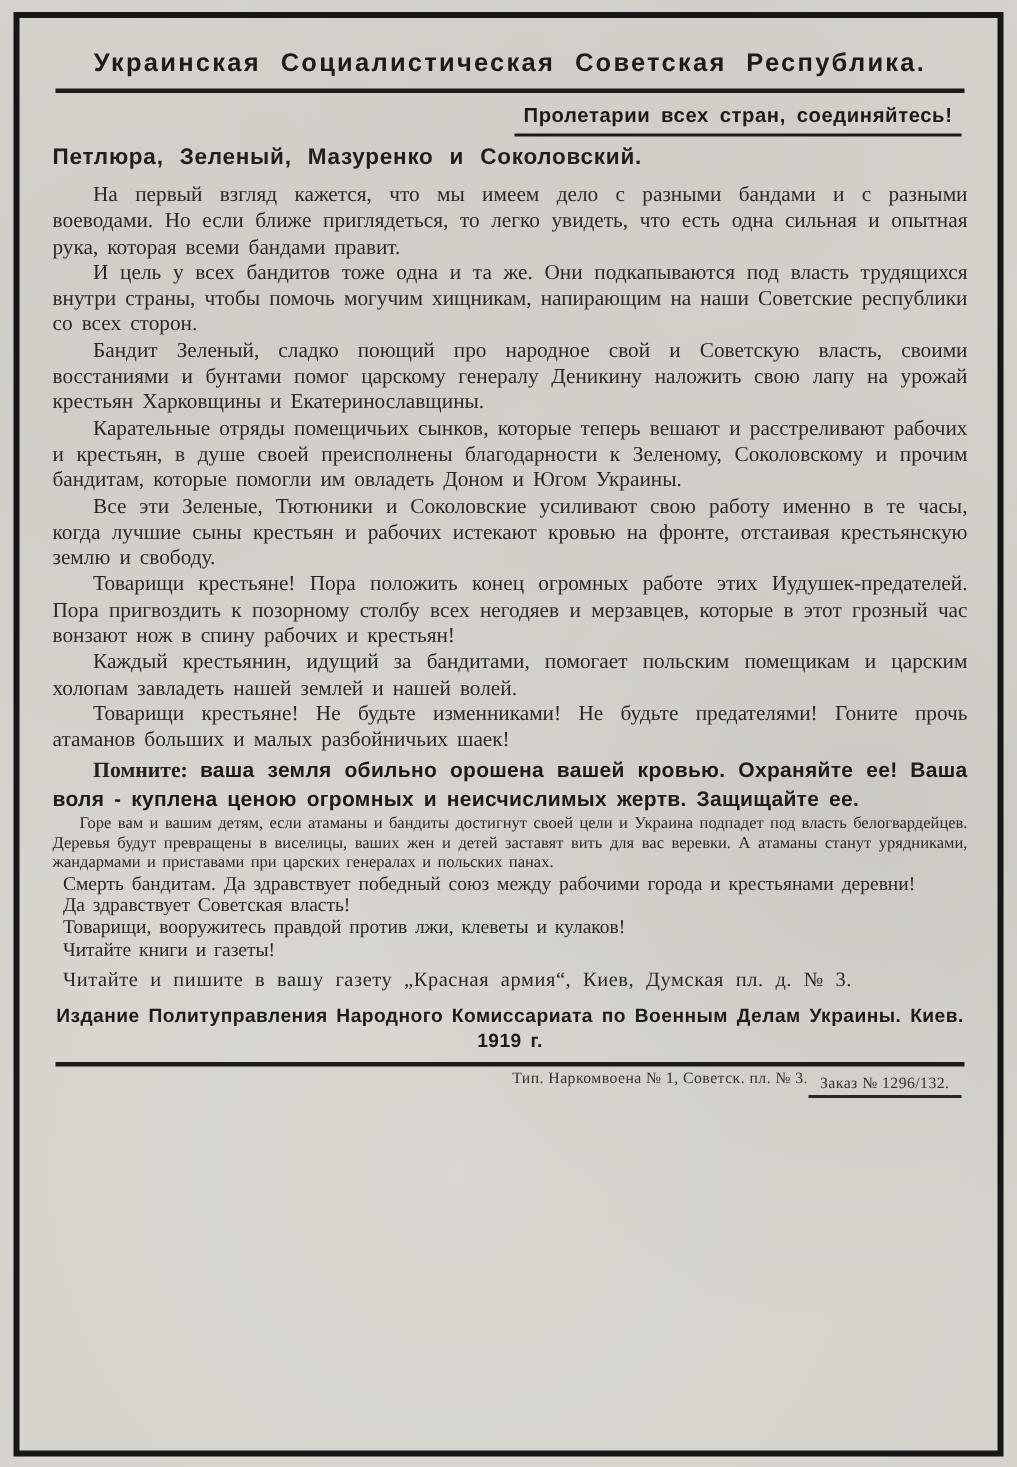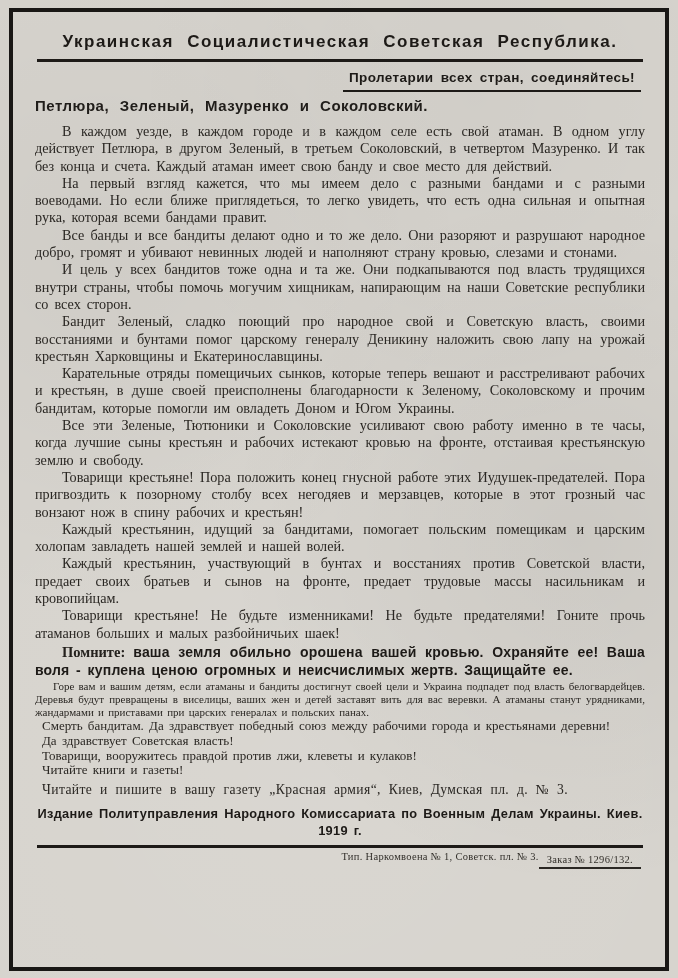--- a/index.html
+++ b/index.html
@@ -117,30 +117,27 @@
       <div class="rule-top"></div>
 
       <div class="motto-row">
         <span class="motto">Пролетарии всех стран, соединяйтесь!</span>
       </div>
 
 
       <h2 class="subtitle">Петлюра, Зеленый, Мазуренко и Соколовский.</h2>
 
       <div class="body-text">
-        <p>В каждом уезде, в каждом городе и в каждом селе есть свой атаман. В одном углу действует Петлюра, в другом Зеленый, в третьем Соколовский, в четвертом Мазуренко. И так без конца и счета. Каждый атаман имеет свою банду и свое место для действий.</p>
         <p>На первый взгляд кажется, что мы имеем дело с разными бандами и с разными воеводами. Но если ближе приглядеться, то легко увидеть, что есть одна сильная и опытная рука, которая всеми бандами правит.</p>
-        <p>Все банды и все бандиты делают одно и то же дело. Они разоряют и разрушают народное добро, громят и убивают невинных людей и наполняют страну кровью, слезами и стонами.</p>
         <p>И цель у всех бандитов тоже одна и та же. Они подкапываются под власть трудящихся внутри страны, чтобы помочь могучим хищникам, напирающим на наши Советские республики со всех сторон.</p>
         <p>Бандит Зеленый, сладко поющий про народное свой и Советскую власть, своими восстаниями и бунтами помог царскому генералу Деникину наложить свою лапу на урожай крестьян Харковщины и Екатеринославщины.</p>
         <p>Карательные отряды помещичьих сынков, которые теперь вешают и расстреливают рабочих и крестьян, в душе своей преисполнены благодарности к Зеленому, Соколовскому и прочим бандитам, которые помогли им овладеть Доном и Югом Украины.</p>
         <p>Все эти Зеленые, Тютюники и Соколовские усиливают свою работу именно в те часы, когда лучшие сыны крестьян и рабочих истекают кровью на фронте, отстаивая крестьянскую землю и свободу.</p>
-        <p>Товарищи крестьяне! Пора положить конец гнусной работе этих Иудушек-предателей. Пора пригвоздить к позорному столбу всех негодяев и мерзавцев, которые в этот грозный час вонзают нож в спину рабочих и крестьян!</p>
+        <p>Товарищи крестьяне! Пора положить конец огромных работе этих Иудушек-предателей. Пора пригвоздить к позорному столбу всех негодяев и мерзавцев, которые в этот грозный час вонзают нож в спину рабочих и крестьян!</p>
         <p>Каждый крестьянин, идущий за бандитами, помогает польским помещикам и царским холопам завладеть нашей землей и нашей волей.</p>
-        <p>Каждый крестьянин, участвующий в бунтах и восстаниях против Советской власти, предает своих братьев и сынов на фронте, предает трудовые массы насильникам и кровопийцам.</p>
         <p>Товарищи крестьяне! Не будьте изменниками! Не будьте предателями! Гоните прочь атаманов больших и малых разбойничьих шаек!</p>
 
         <p class="remember">
           <span class="remember-lead">Помните:</span>
           <span class="remember-text">ваша земля обильно орошена вашей кровью. Охраняйте ее! Ваша воля - куплена ценою огромных и неисчислимых жертв. Защищайте ее.</span>
         </p>
 
         <p class="warning">Горе вам и вашим детям, если атаманы и бандиты достигнут своей цели и Украина подпадет под власть белогвардейцев. Деревья будут превращены в виселицы, ваших жен и детей заставят вить для вас веревки. А атаманы станут урядниками, жандармами и приставами при царских генералах и польских панах.</p>
 
         <p class="slogan">Смерть бандитам. Да здравствует победный союз между рабочими города и крестьянами деревни!</p>

